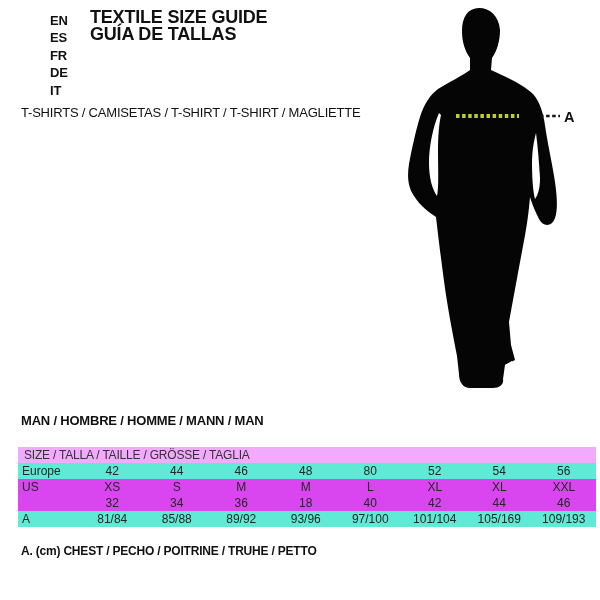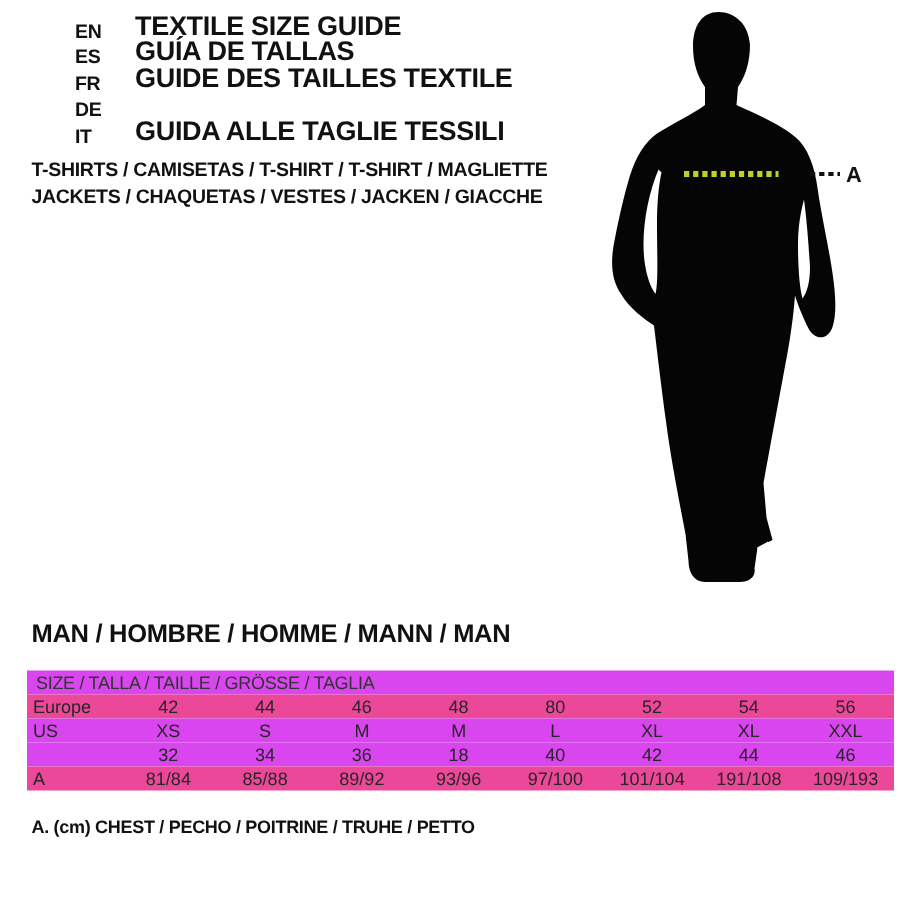--- a/index.html
+++ b/index.html
@@ -8,68 +8,65 @@
     background:#ffffff;
     font-family:"Liberation Sans", sans-serif;
     color:#111;
   }
   
   .lang-list{position:absolute;top:10px;left:22px;}
   .lang-row{display:flex;height:17.6px;align-items:flex-end;padding-left:28px;}
   .lang-code{width:40px;font-weight:700;font-size:13px;letter-spacing:-0.2px;}
   .lang-label{font-weight:700;font-size:18px;letter-spacing:-0.2px;white-space:nowrap;}
   
-  .categories{position:absolute;top:104px;left:21px;font-weight:700;font-size:13px;
+  .categories{position:absolute;top:104px;left:21px;font-weight:400;font-size:13px;
     line-height:18px;letter-spacing:-0.2px;white-space:nowrap;}
   
   .figure-wrap{position:absolute;left:395px;top:0;width:205px;height:400px;}
   
-  .man-title{position:absolute;top:413px;left:21px;font-weight:700;font-size:17px;
+  .man-title{position:absolute;top:413px;left:21px;font-weight:700;font-size:13px;
     letter-spacing:-0.2px;white-space:nowrap;}
   
   .size-table{position:absolute;top:447px;left:18px;width:578px;font-size:12px;color:#262626;}
-  .t-header{background:#d946ef;height:16px;line-height:16px;padding-left:6px;
+  .t-header{background:#f0abfc;height:16px;line-height:16px;padding-left:6px;
     color:#333;letter-spacing:-0.2px;white-space:nowrap;}
   .t-row{display:grid;grid-template-columns:62px repeat(8,1fr);height:16px;line-height:16px;}
   .t-label{text-align:left;padding-left:4px;}
   .t-cell{text-align:center;}
-  .row-white{background:#ec4899;}
+  .row-white{background:#5eead4;}
   .row-gray{background:#d946ef;}
   
   .footnote{position:absolute;top:544px;left:21px;font-weight:700;font-size:12px;
     letter-spacing:-0.2px;white-space:nowrap;}
 </style>
 </head>
 <body>
 
 <div class="lang-list">
   <div class="lang-row">
     <span class="lang-code">EN</span>
     <span class="lang-label">TEXTILE SIZE GUIDE</span>
   </div>
   <div class="lang-row">
     <span class="lang-code">ES</span>
     <span class="lang-label">GUÍA DE TALLAS</span>
   </div>
   <div class="lang-row">
     <span class="lang-code">FR</span>
-    <span class="lang-label">GUIDE DES TAILLES TEXTILE</span>
   </div>
   <div class="lang-row">
     <span class="lang-code">DE</span>
   </div>
   <div class="lang-row">
     <span class="lang-code">IT</span>
-    <span class="lang-label">GUIDA ALLE TAGLIE TESSILI</span>
   </div>
 </div>
 
 <div class="categories">
   <div>T-SHIRTS / CAMISETAS / T-SHIRT / T-SHIRT / MAGLIETTE</div>
-  <div>JACKETS / CHAQUETAS / VESTES / JACKEN / GIACCHE</div>
 </div>
 
 <div class="figure-wrap">
   <svg width="205" height="400" viewBox="395 0 205 400" xmlns="http://www.w3.org/2000/svg">
     <path fill="#050505" d="
       M 479,8
       C 490,8 499,16 500,30
       C 500,41 497,51 492,58
       L 491,70
       C 504,76 523,84 533,94
@@ -163,18 +160,18 @@
   </div>
 
   <div class="t-row row-white">
     <div class="t-label">A</div>
     <div class="t-cell">81/84</div>
     <div class="t-cell">85/88</div>
     <div class="t-cell">89/92</div>
     <div class="t-cell">93/96</div>
     <div class="t-cell">97/100</div>
     <div class="t-cell">101/104</div>
-    <div class="t-cell">191/108</div>
+    <div class="t-cell">105/169</div>
     <div class="t-cell">109/193</div>
   </div>
 </div>
 
 <div class="footnote">A. (cm) CHEST / PECHO / POITRINE / TRUHE / PETTO</div>
 
 </body></html>

